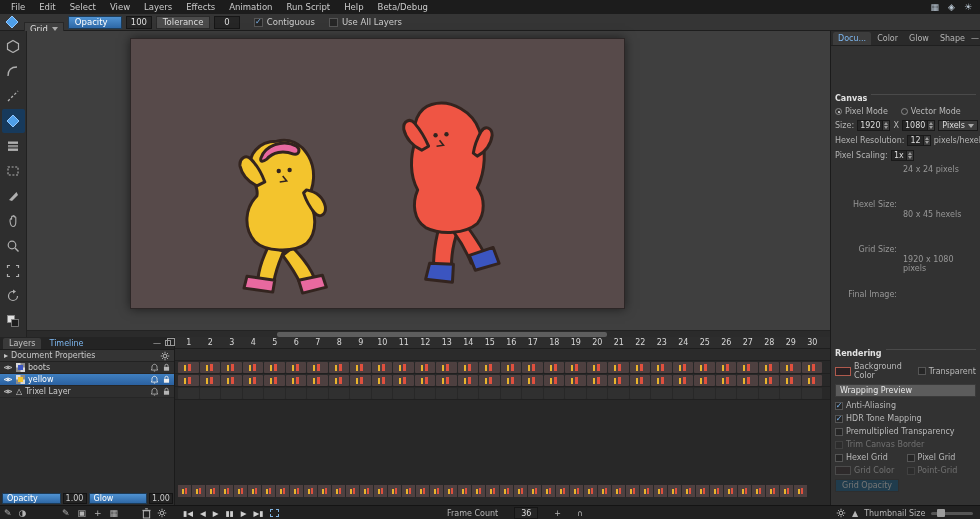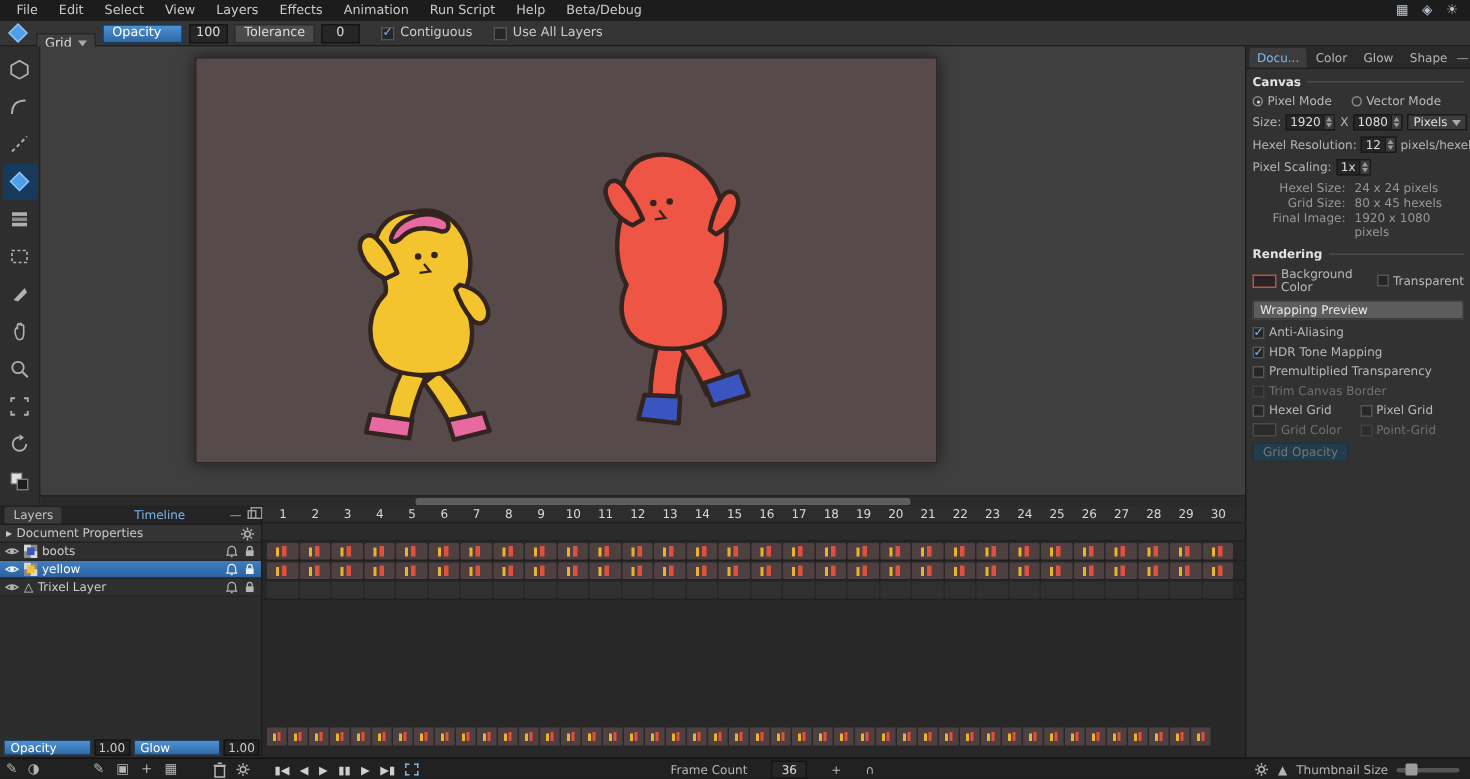--- a/index.html
+++ b/index.html
@@ -35,52 +35,52 @@
   .hscroll .thumb{position:absolute;left:250px;top:1px;width:330px;height:5px;background:#5e5e5e;border-radius:2px;}
 
   
   .rpanel{position:absolute;left:830px;top:31px;width:150px;height:474px;background:#323232;border-left:1px solid #1b1b1b;font-size:8px;color:#b9b9b9;}
   .rp-tabs{display:flex;align-items:center;height:15px;background:#2a2a2a;border-bottom:1px solid #1f1f1f;padding:0 2px;gap:1px;}
   .rp-tab{padding:2px 5px;color:#b5b5b5;}
   .rp-tab.active{color:#7db7f0;background:#3c3c3c;border-radius:2px 2px 0 0;}
   .rp-tabicons{margin-left:auto;display:flex;gap:4px;align-items:center;color:#aaa;padding-right:2px;}
   .dbl-sq{position:relative;width:6px;height:6px;border:1px solid #9a9a9a;display:inline-block;}
   .dbl-sq::after{content:"";position:absolute;left:1px;top:-3px;width:6px;height:6px;border:1px solid #9a9a9a;}
-  .sec{display:flex;align-items:center;gap:4px;padding:4px 4px 2px;color:#e2e2e2;font-weight:bold;}
+  .sec{display:flex;gap:4px;padding:4px 4px 2px;color:#e2e2e2;font-weight:bold;margin-top:44px;}
   .sec .rule{flex:1;height:1px;background:#4a4a4a;}
   .rrow{display:flex;align-items:center;gap:3px;padding:2px 4px;}
   .rrow.split{justify-content:space-between;}
   .rlbl{color:#b5b5b5;white-space:nowrap;}
   .field{display:inline-flex;align-items:flex-start;background:#262626;border:1px solid #191919;height:11px;}
   .field .v{padding:0 2px;color:#ddd;min-width:14px;text-align:right;}
   .spin{width:7px;height:9px;background:#3c3c3c;display:inline-flex;flex-direction:column;align-items:center;justify-content:center;gap:1px;border-left:1px solid #191919;}
   .spin i{display:block;width:0;height:0;border-left:2px solid transparent;border-right:2px solid transparent;}
   .spin i.u{border-bottom:3px solid #9a9a9a;}
   .spin i.d{border-top:3px solid #9a9a9a;}
   .select{display:inline-flex;align-items:center;gap:3px;background:#3c3c3c;border:1px solid #191919;height:11px;padding:0 3px;color:#ddd;}
   .radio{width:7px;height:7px;border:1px solid #8a8a8a;border-radius:50%;display:inline-block;position:relative;flex:0 0 auto;}
   .radio.on::after{content:"";position:absolute;inset:1.5px;background:#e4e4e4;border-radius:50%;}
   .radlab{display:flex;align-items:center;gap:3px;}
   .infogrid{display:grid;grid-template-columns:60px 1fr;gap:1px 6px;padding:2px 6px;color:#979797;}
-  .infogrid .il{text-align:right;}
+  .infogrid .il{text-align:right;margin-top:35px;}
   .swatch{width:16px;height:9px;background:#2a2224;border:1px solid #b05a4d;flex:0 0 auto;}
   .swatch.plain{border:1px solid #6a6a6a;}
   .wbar{margin:2px 4px;background:#5c5c5c;border:1px solid #3a3a3a;color:#e8e8e8;padding:1px 4px;}
   .cbx{width:8px;height:8px;background:#262626;border:1px solid #555;display:inline-flex;align-items:center;justify-content:center;color:#7db7f0;font-size:8px;line-height:1;flex:0 0 auto;}
   .btn{background:#0c4a6e;border:1px solid #2a2a2a;color:#c5c5c5;padding:1px 6px;display:inline-block;}
   .dim{opacity:.45;}
   .two-col{display:grid;grid-template-columns:1fr 1fr;padding:2px 4px;gap:2px;}
   .pair{display:flex;align-items:center;gap:3px;}
 
   
   .bottom{position:absolute;left:0;top:337px;width:830px;height:168px;background:#242424;}
   .lpanel{position:absolute;left:0;top:0;width:175px;height:168px;background:#2c2c2c;border-right:1px solid #1b1b1b;}
   .lp-tabs{height:13px;display:flex;align-items:center;background:#242424;padding:0 3px;gap:2px;font-size:8px;border-bottom:1px solid #1d1d1d;}
   .lp-tab{padding:1px 6px;color:#c2c2c2;background:#3a3a3a;border-radius:2px 2px 0 0;}
-  .lp-tab.hl{color:#7db7f0;background:transparent;margin-left:40px;}
+  .lp-tab.hl{color:#7db7f0;background:transparent;}
   .lp-tabicons{margin-left:auto;display:flex;gap:4px;align-items:center;color:#aaa;}
   .docrow{height:12px;display:flex;align-items:center;gap:3px;padding:0 4px;background:#343434;border-bottom:1px solid #222;color:#c9c9c9;font-size:8px;}
   .docrow .right{margin-left:auto;}
   .lrow{height:12px;display:flex;align-items:center;gap:3px;padding:0 3px;font-size:8px;color:#ccc;border-bottom:1px solid #262626;background:#2f2f2f;}
   .lrow.sel{background:linear-gradient(#3f7fc0,#2b61a0);color:#fff;}
   .lrow .nm{flex:1;white-space:nowrap;overflow:hidden;}
   .licons{display:flex;gap:3px;align-items:center;}
   .lp-sliders{position:absolute;left:0;bottom:1px;width:175px;display:flex;gap:2px;padding:0 2px;align-items:center;}
   .sl{flex:1;height:11px;background:linear-gradient(#4f92d2,#2e68a6);color:#fff;display:flex;align-items:center;padding:0 4px;font-size:8px;border:1px solid #1d3b57;}
   .slv{width:24px;height:11px;background:#222;border:1px solid #141414;color:#ccc;display:flex;align-items:center;justify-content:center;font-size:8px;}

